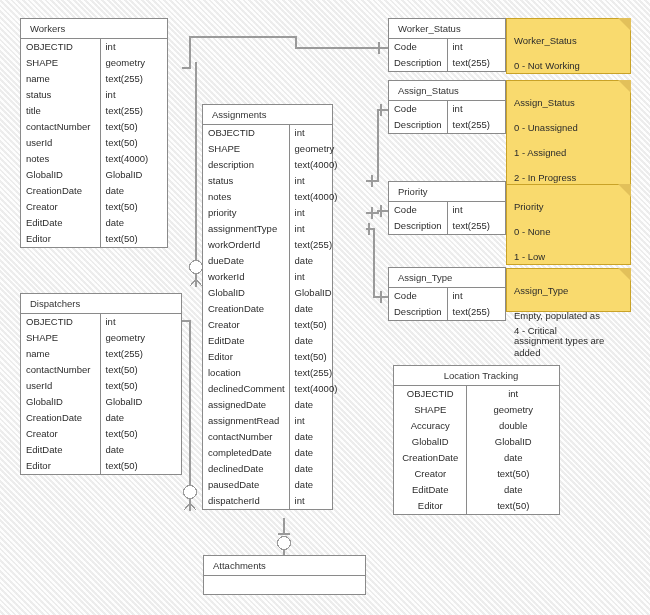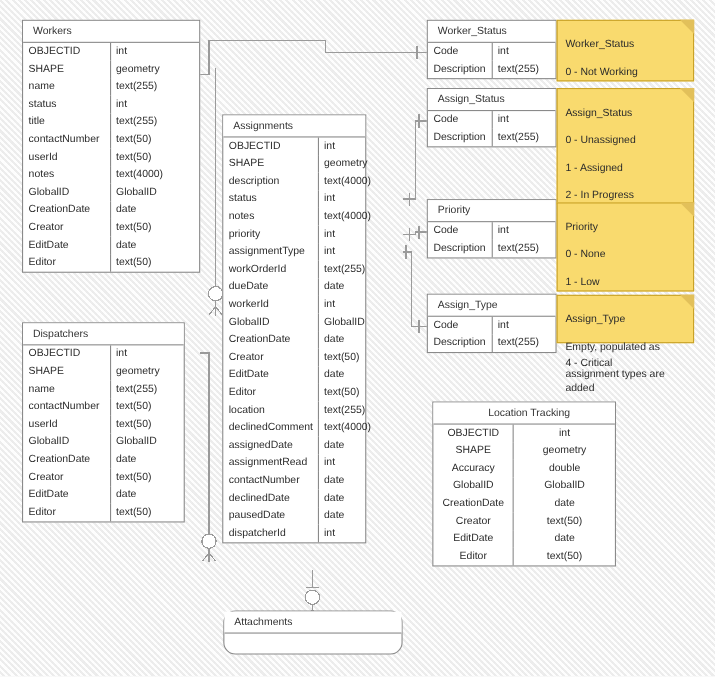--- a/index.html
+++ b/index.html
@@ -160,21 +160,21 @@
       <g>
         <path d="M284 518 L284 534"></path>
         <line x1="278" y1="534" x2="290" y2="534" stroke-width="1.1"></line>
         <circle cx="284" cy="543" r="6.5" fill="#ffffff" stroke="#9a9a9a"></circle>
         <path d="M284 550 L284 554"></path>
         <path d="M284 554 L278 561 M284 554 L284 562 M284 554 L290 561"></path>
       </g>
     </g>
   </svg>
 
-  <div class="entity w-workers" style="left:20px; top:18px; width:162px;">
+  <div class="entity w-workers" style="left:20px; top:18px; width:148px;">
     <div class="entity-title">Workers</div>
     <div class="entity-body">
       <div class="field-row">
         <div class="field-name">OBJECTID</div>
         <div class="field-type">int</div>
       </div>
       <div class="field-row">
         <div class="field-name">SHAPE</div>
         <div class="field-type">geometry</div>
       </div>
@@ -218,21 +218,21 @@
         <div class="field-name">EditDate</div>
         <div class="field-type">date</div>
       </div>
       <div class="field-row">
         <div class="field-name">Editor</div>
         <div class="field-type">text(50)</div>
       </div>
     </div>
   </div>
 
-  <div class="entity w-dispatch" style="left:20px; top:293px; width:148px;">
+  <div class="entity w-dispatch" style="left:20px; top:293px; width:162px;">
     <div class="entity-title">Dispatchers</div>
     <div class="entity-body">
       <div class="field-row">
         <div class="field-name">OBJECTID</div>
         <div class="field-type">int</div>
       </div>
       <div class="field-row">
         <div class="field-name">SHAPE</div>
         <div class="field-type">geometry</div>
       </div>
@@ -348,20 +348,24 @@
       </div>
       <div class="field-row">
         <div class="field-name">assignmentRead</div>
         <div class="field-type">int</div>
       </div>
       <div class="field-row">
         <div class="field-name">contactNumber</div>
         <div class="field-type">date</div>
       </div>
       <div class="field-row">
+        <div class="field-name">completedDate</div>
+        <div class="field-type">date</div>
+      </div>
+      <div class="field-row">
         <div class="field-name">declinedDate</div>
         <div class="field-type">date</div>
       </div>
       <div class="field-row">
         <div class="field-name">pausedDate</div>
         <div class="field-type">date</div>
       </div>
       <div class="field-row">
         <div class="field-name">dispatcherId</div>
         <div class="field-type">int</div>
@@ -456,21 +460,21 @@
         <div class="field-name">EditDate</div>
         <div class="field-type">date</div>
       </div>
       <div class="field-row">
         <div class="field-name">Editor</div>
         <div class="field-type">text(50)</div>
       </div>
     </div>
   </div>
 
-  <div class="entity" style="left:203px; top:555px; width:163px;border-radius:11px;">
+  <div class="entity" style="left:203px; top:555px; width:163px;">
     <div class="entity-title">Attachments</div>
     <div class="entity-body">
       <div class="empty-body"></div>
     </div>
   </div>
 
   <div class="note" style="left:506px; top:18px; width:125px; height:56px;">
     <span class="note-title">Worker_Status</span>
     <span class="note-line">0 - Not Working</span>
     <span class="note-line">1 - Working</span>

